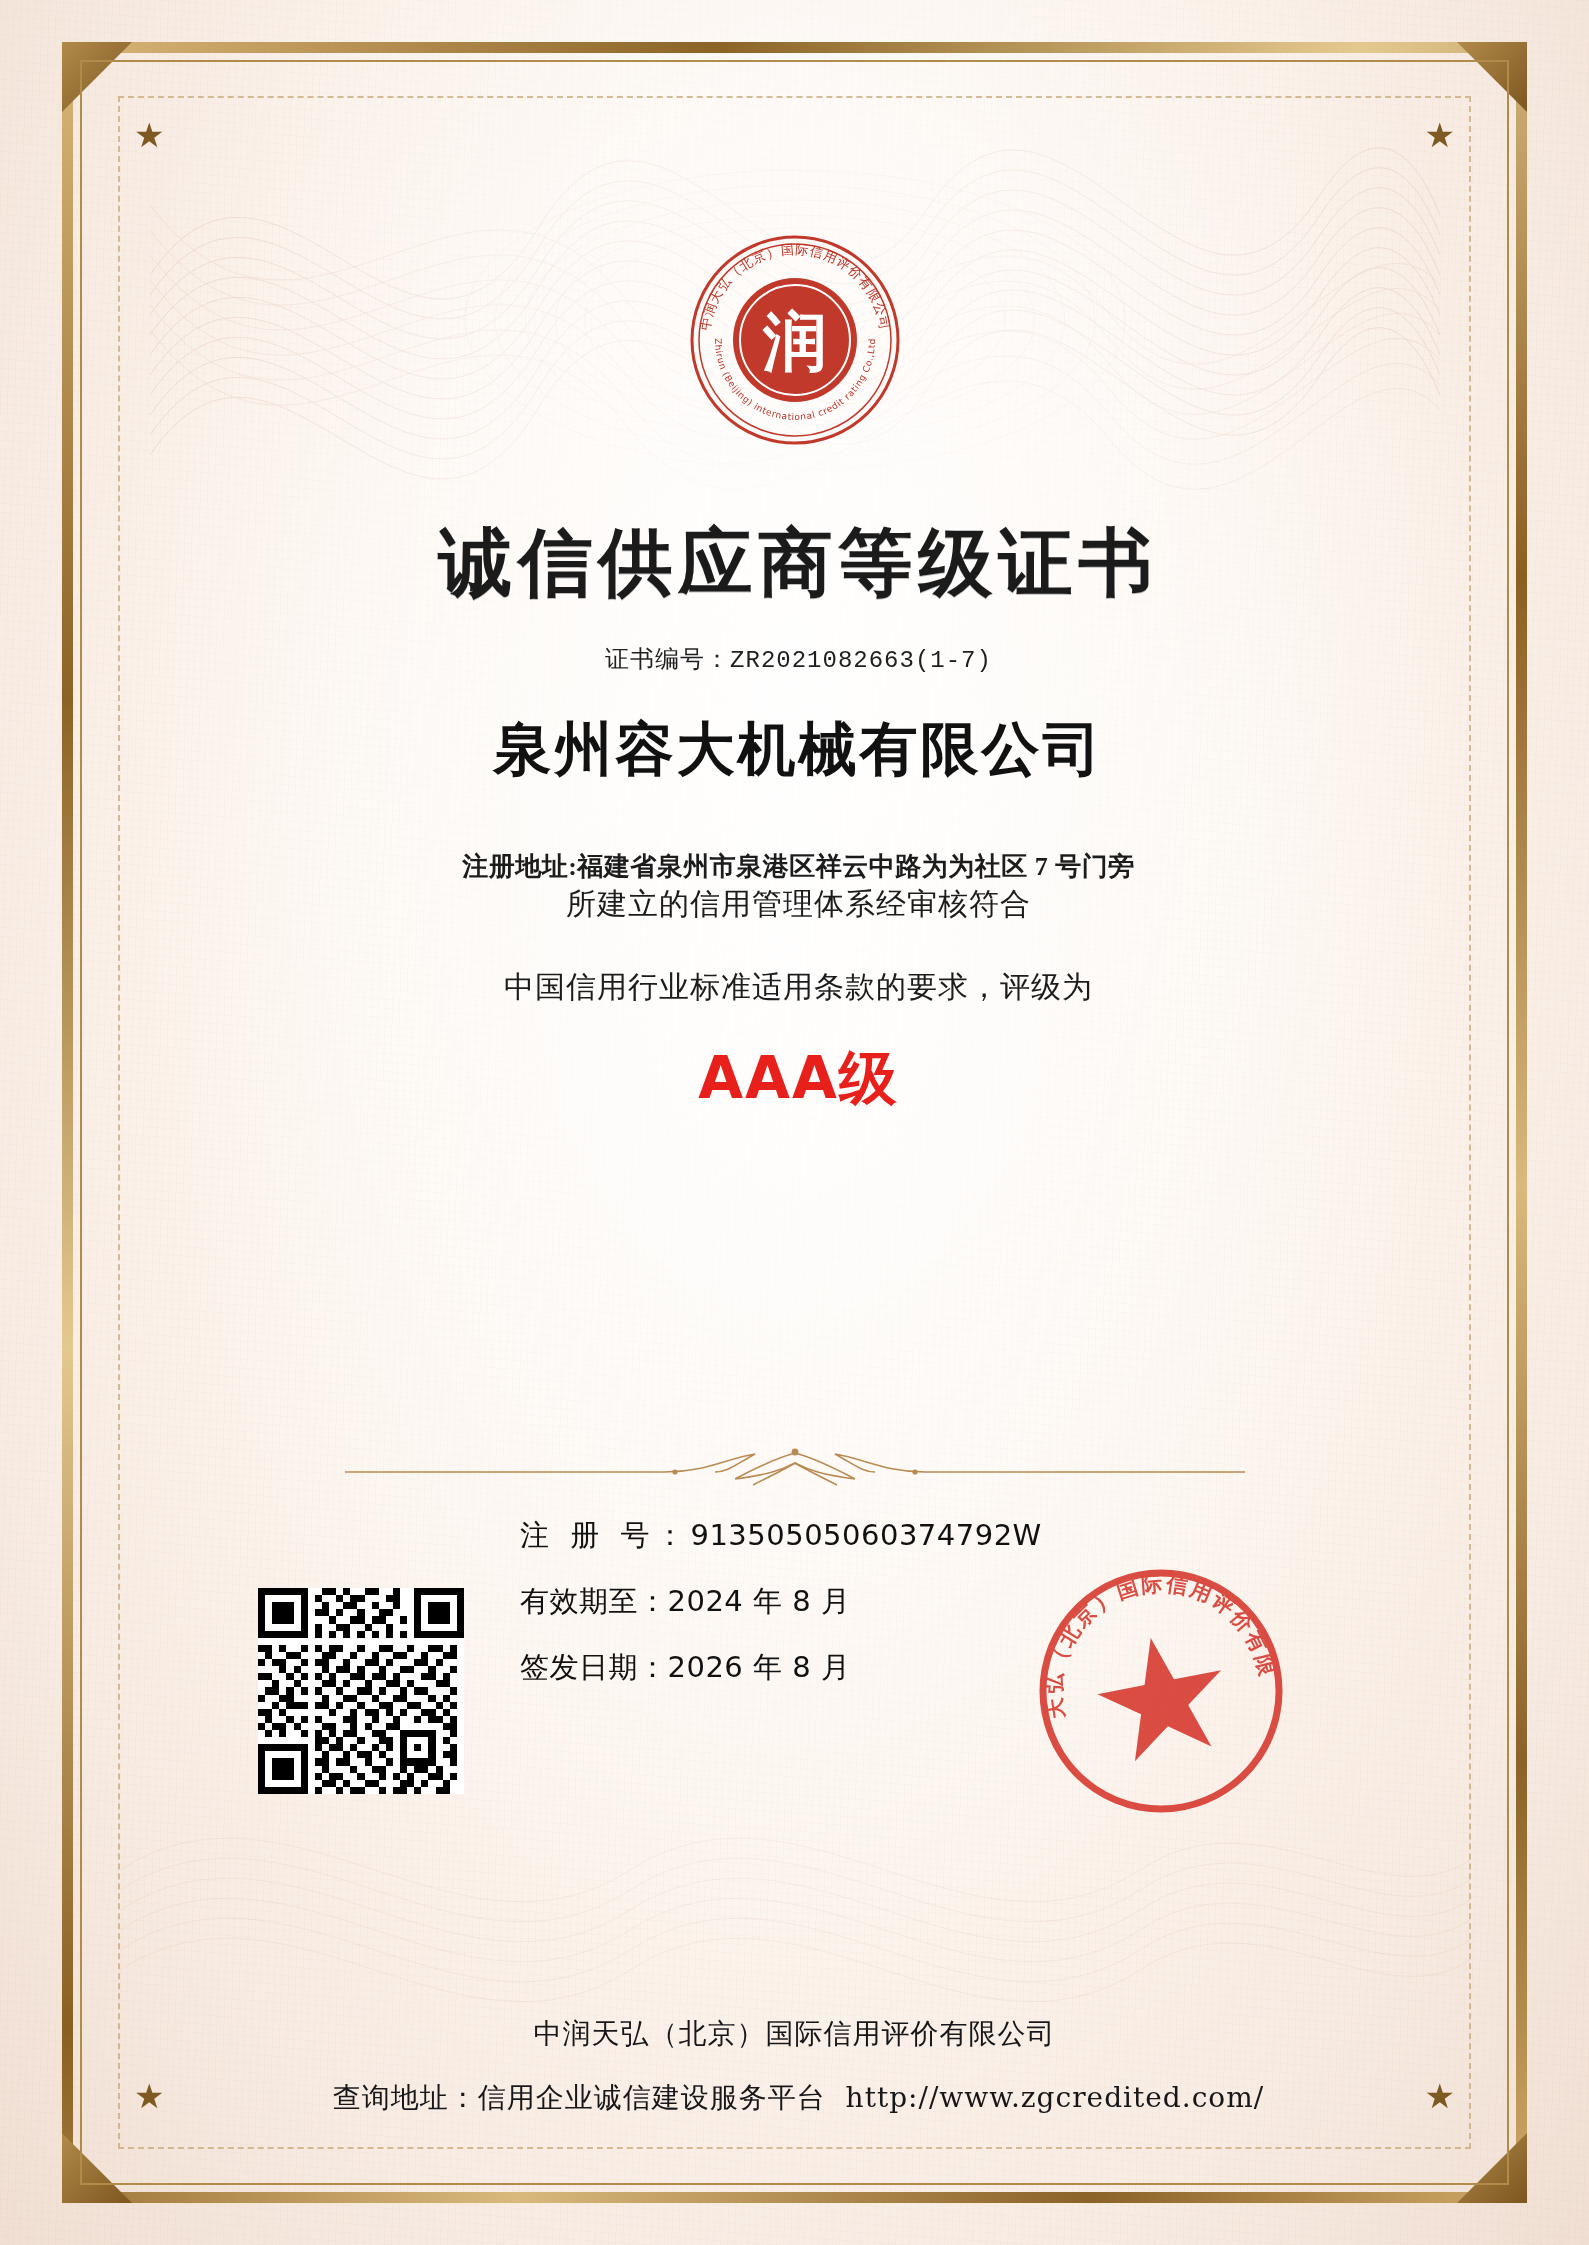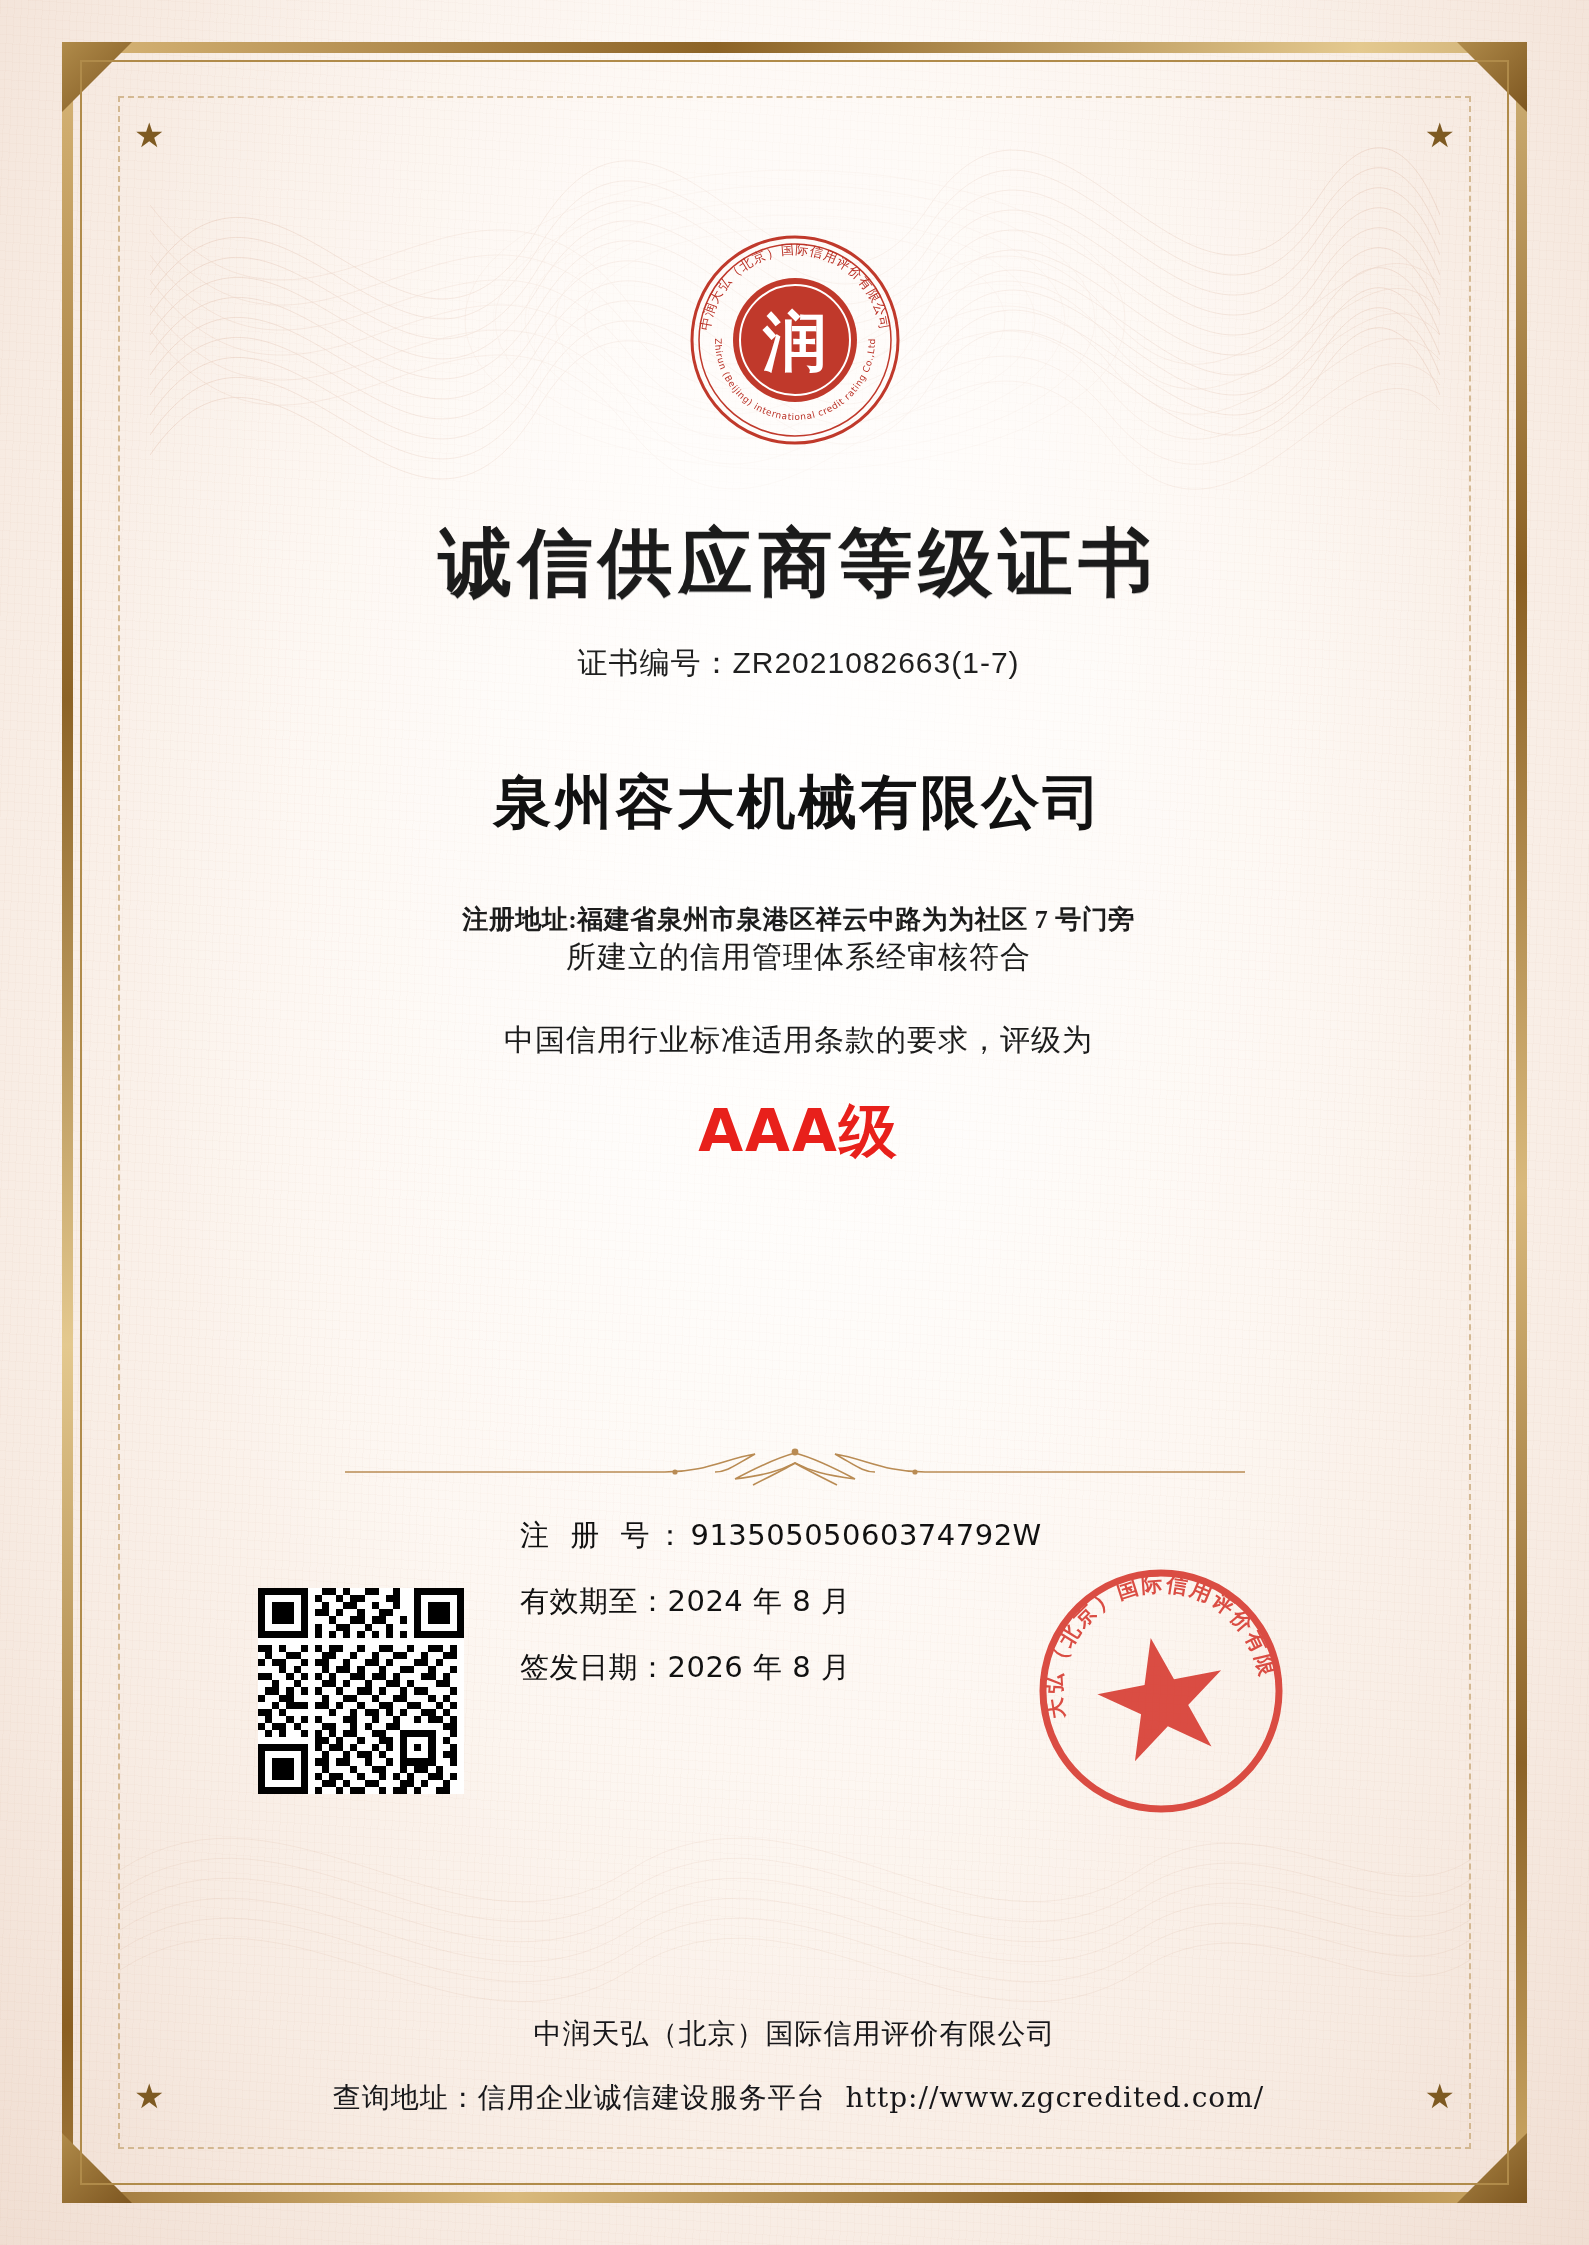--- a/index.html
+++ b/index.html
@@ -135,27 +135,27 @@
     font-weight: bold;
     font-size: 74px;
     letter-spacing: 6px;
     color: #1b1b1b;
     margin: 0;
     line-height: 1.15;
     text-shadow: 0 1px 0 rgba(0,0,0,0.25);
   }
   .cert-no {
     margin-top: 38px;
-    font-size: 30px;
+    font-size: 24px;
     color: #1f1f1f;
     letter-spacing: 1px;
-    font-family: Liberation Sans, sans-serif;
+    font-family: Liberation Mono, monospace;
   }
   .company-name {
-    margin-top: 80px;
+    margin-top: 36px;
     font-family: "DejaVu Sans", "Liberation Sans", sans-serif;
     font-weight: bold;
     font-size: 58px;
     letter-spacing: 3px;
     color: #111111;
   }
   .reg-address {
     margin-top: 60px;
     font-size: 26px;
     font-weight: bold;

